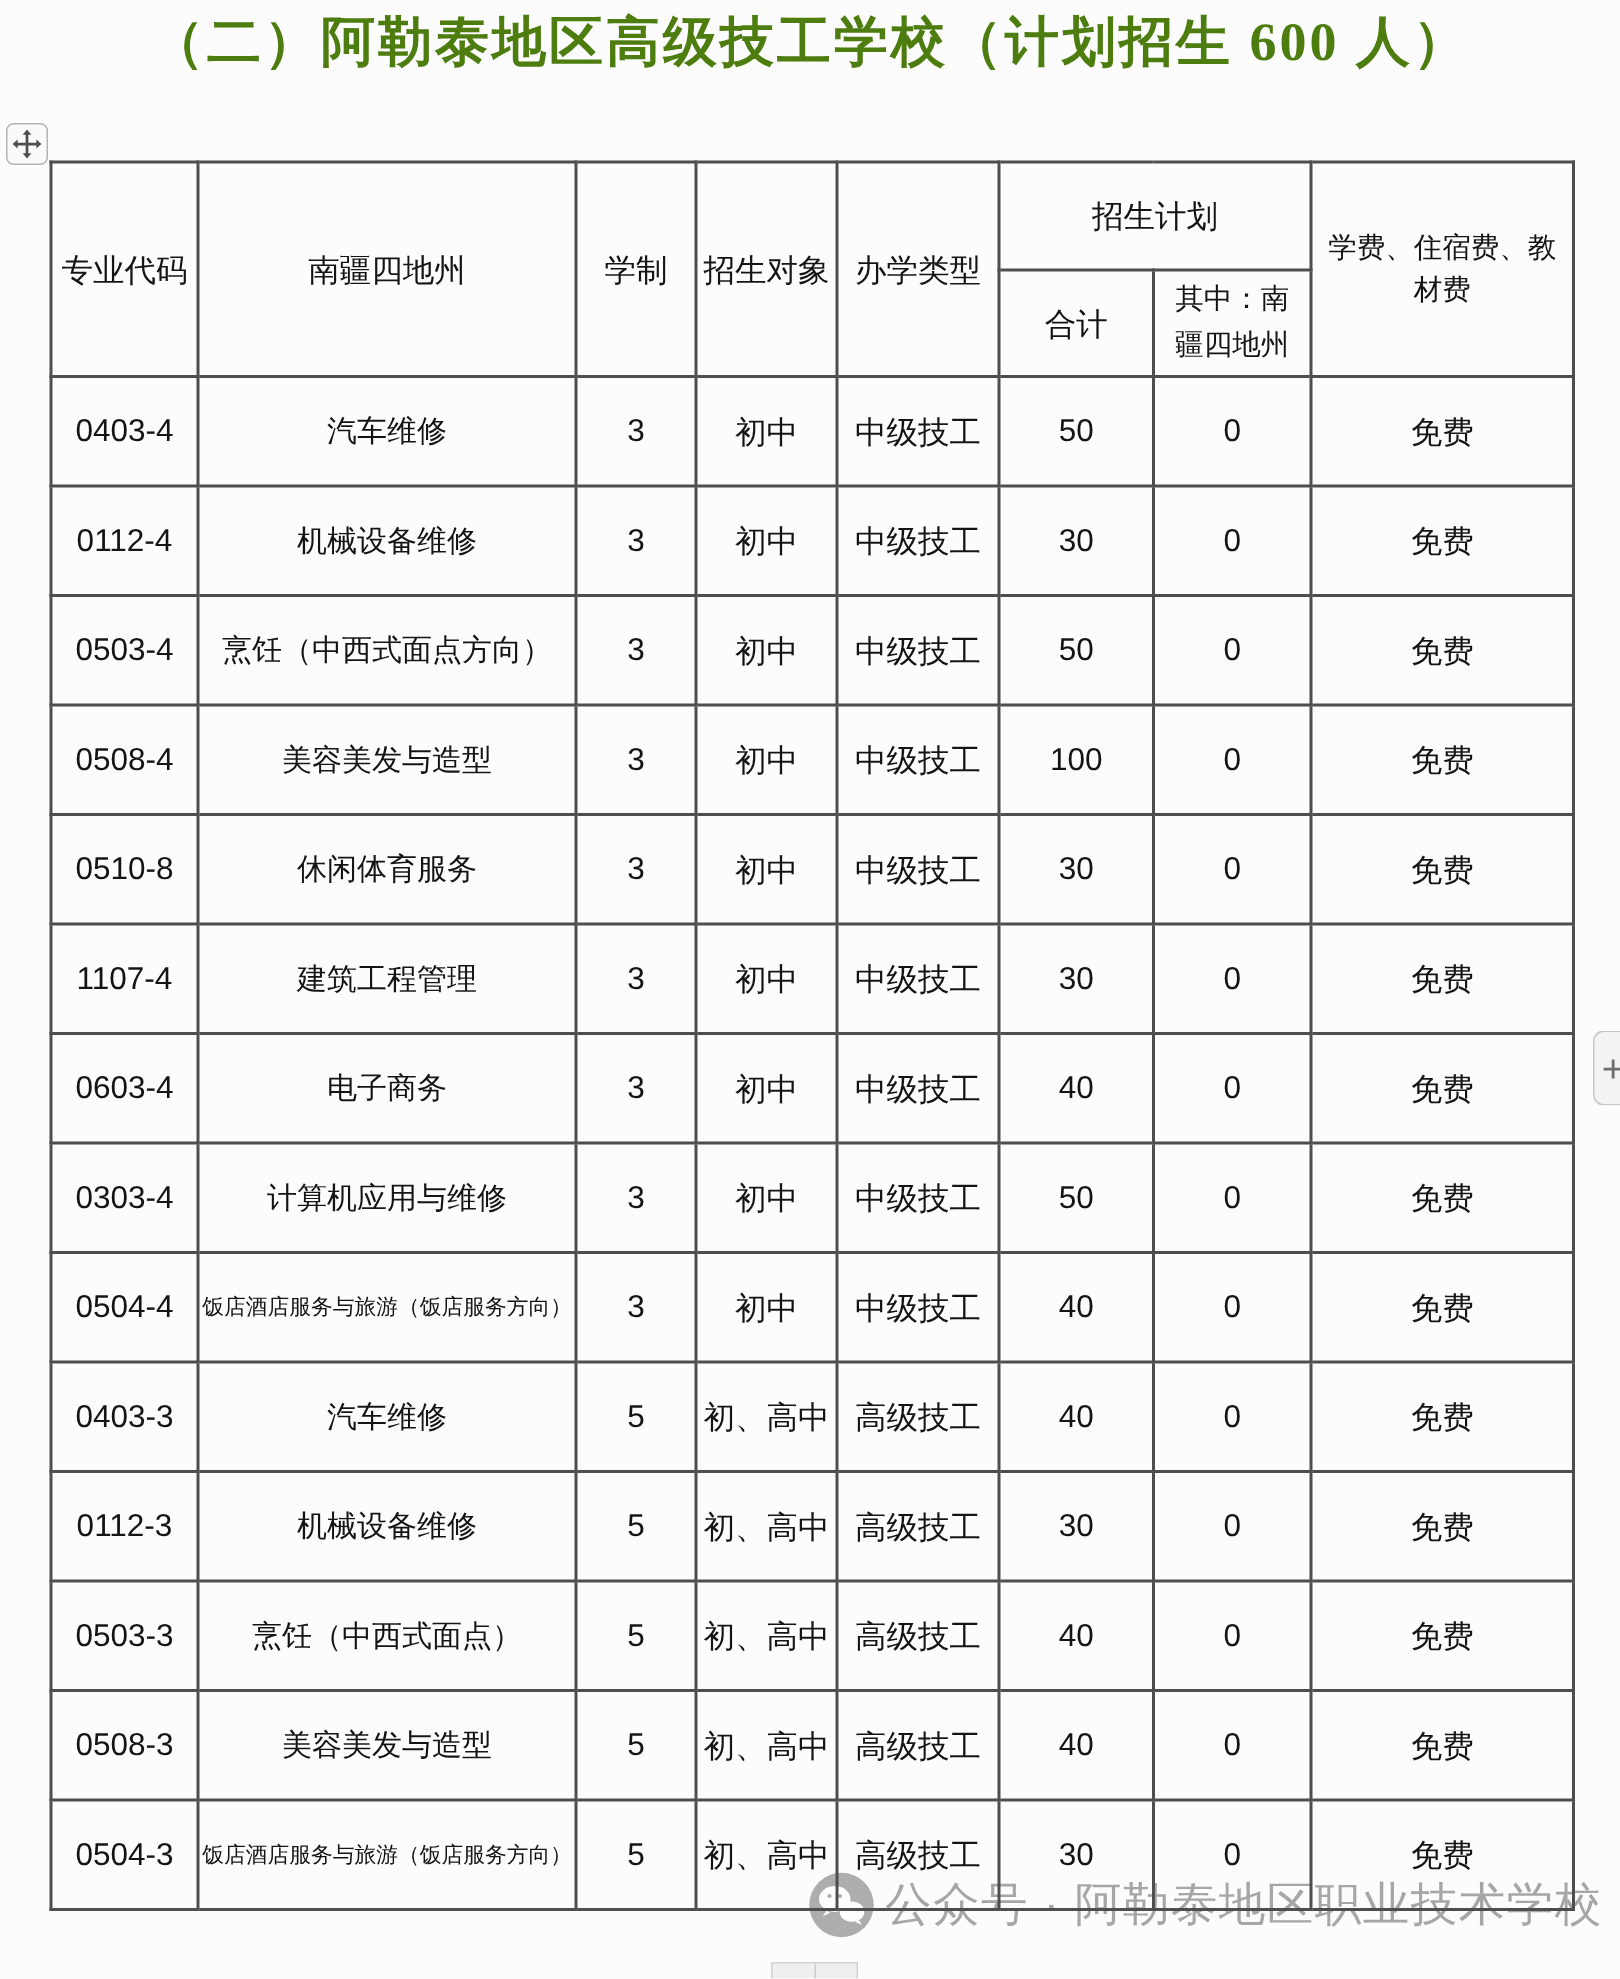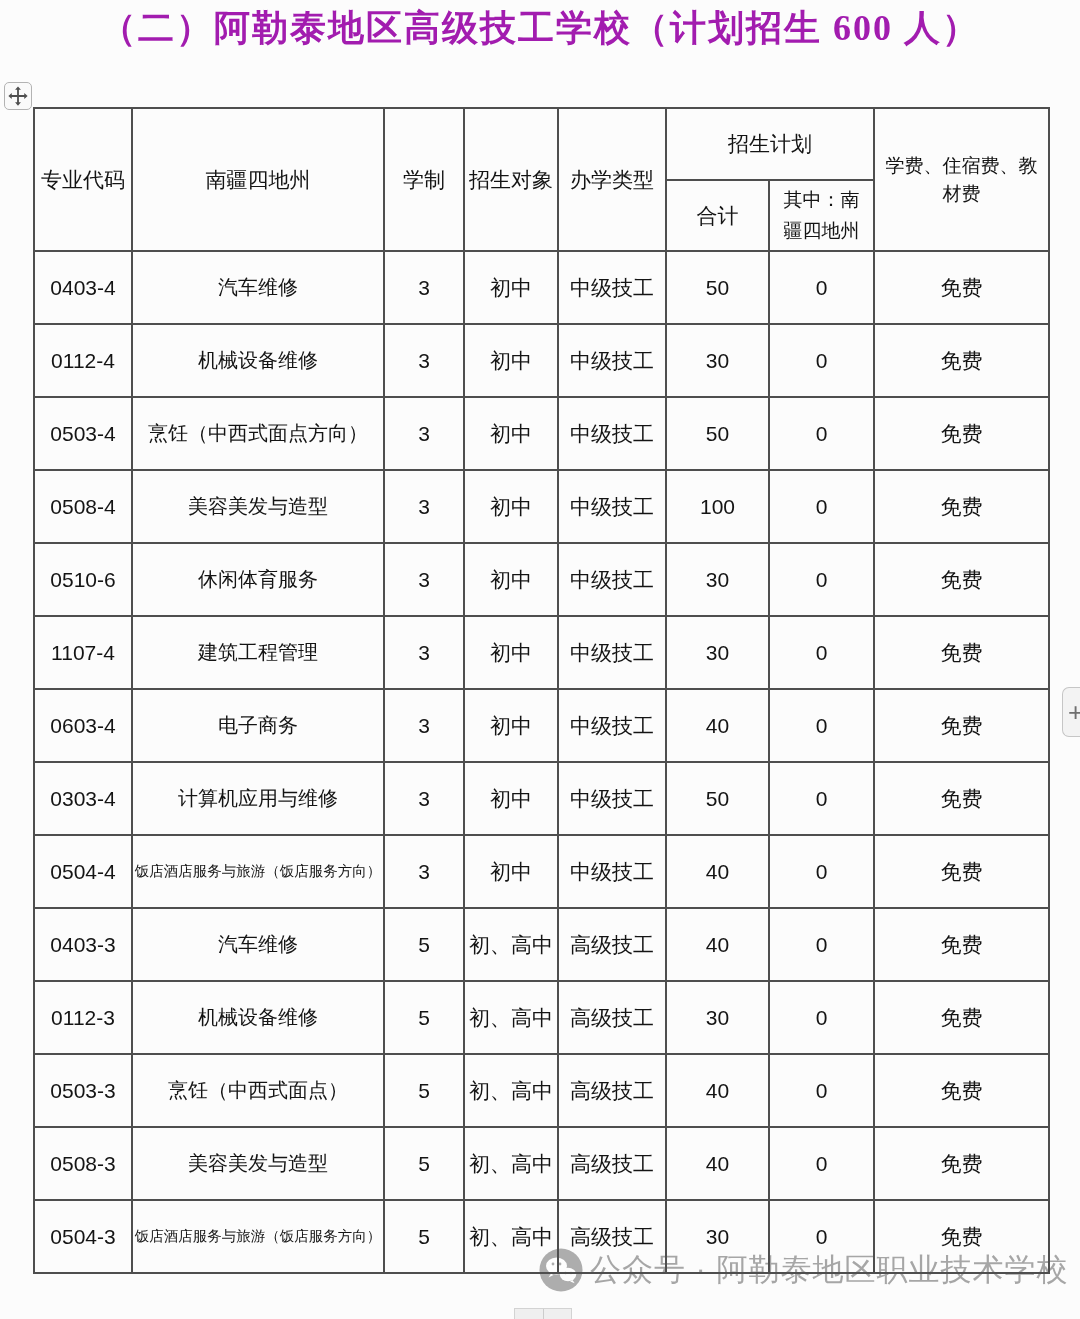--- a/index.html
+++ b/index.html
@@ -14,21 +14,21 @@
   .title {
     position: absolute;
     top: 4px; left: 0;
     width: 1080px;
     margin: 0;
     text-align: center;
     font-family: "Liberation Serif", serif;
     font-weight: bold;
     font-size: 36px;
     letter-spacing: 2px;
-    color: #a21caf;
+    color: #4d7c0f;
     white-space: nowrap;
   }
 
   
   .move-handle {
     position: absolute;
     left: 4px; top: 82px;
     width: 28px; height: 28px;
     border: 1px solid #b3b3b3;
     border-radius: 5px;
@@ -207,21 +207,21 @@
           <td>0508-4</td>
           <td class="name-cell">美容美发与造型</td>
           <td>3</td>
           <td>初中</td>
           <td>中级技工</td>
           <td>100</td>
           <td>0</td>
           <td>免费</td>
         </tr>
         <tr>
-          <td>0510-6</td>
+          <td>0510-8</td>
           <td class="name-cell">休闲体育服务</td>
           <td>3</td>
           <td>初中</td>
           <td>中级技工</td>
           <td>30</td>
           <td>0</td>
           <td>免费</td>
         </tr>
         <tr>
           <td>1107-4</td>

